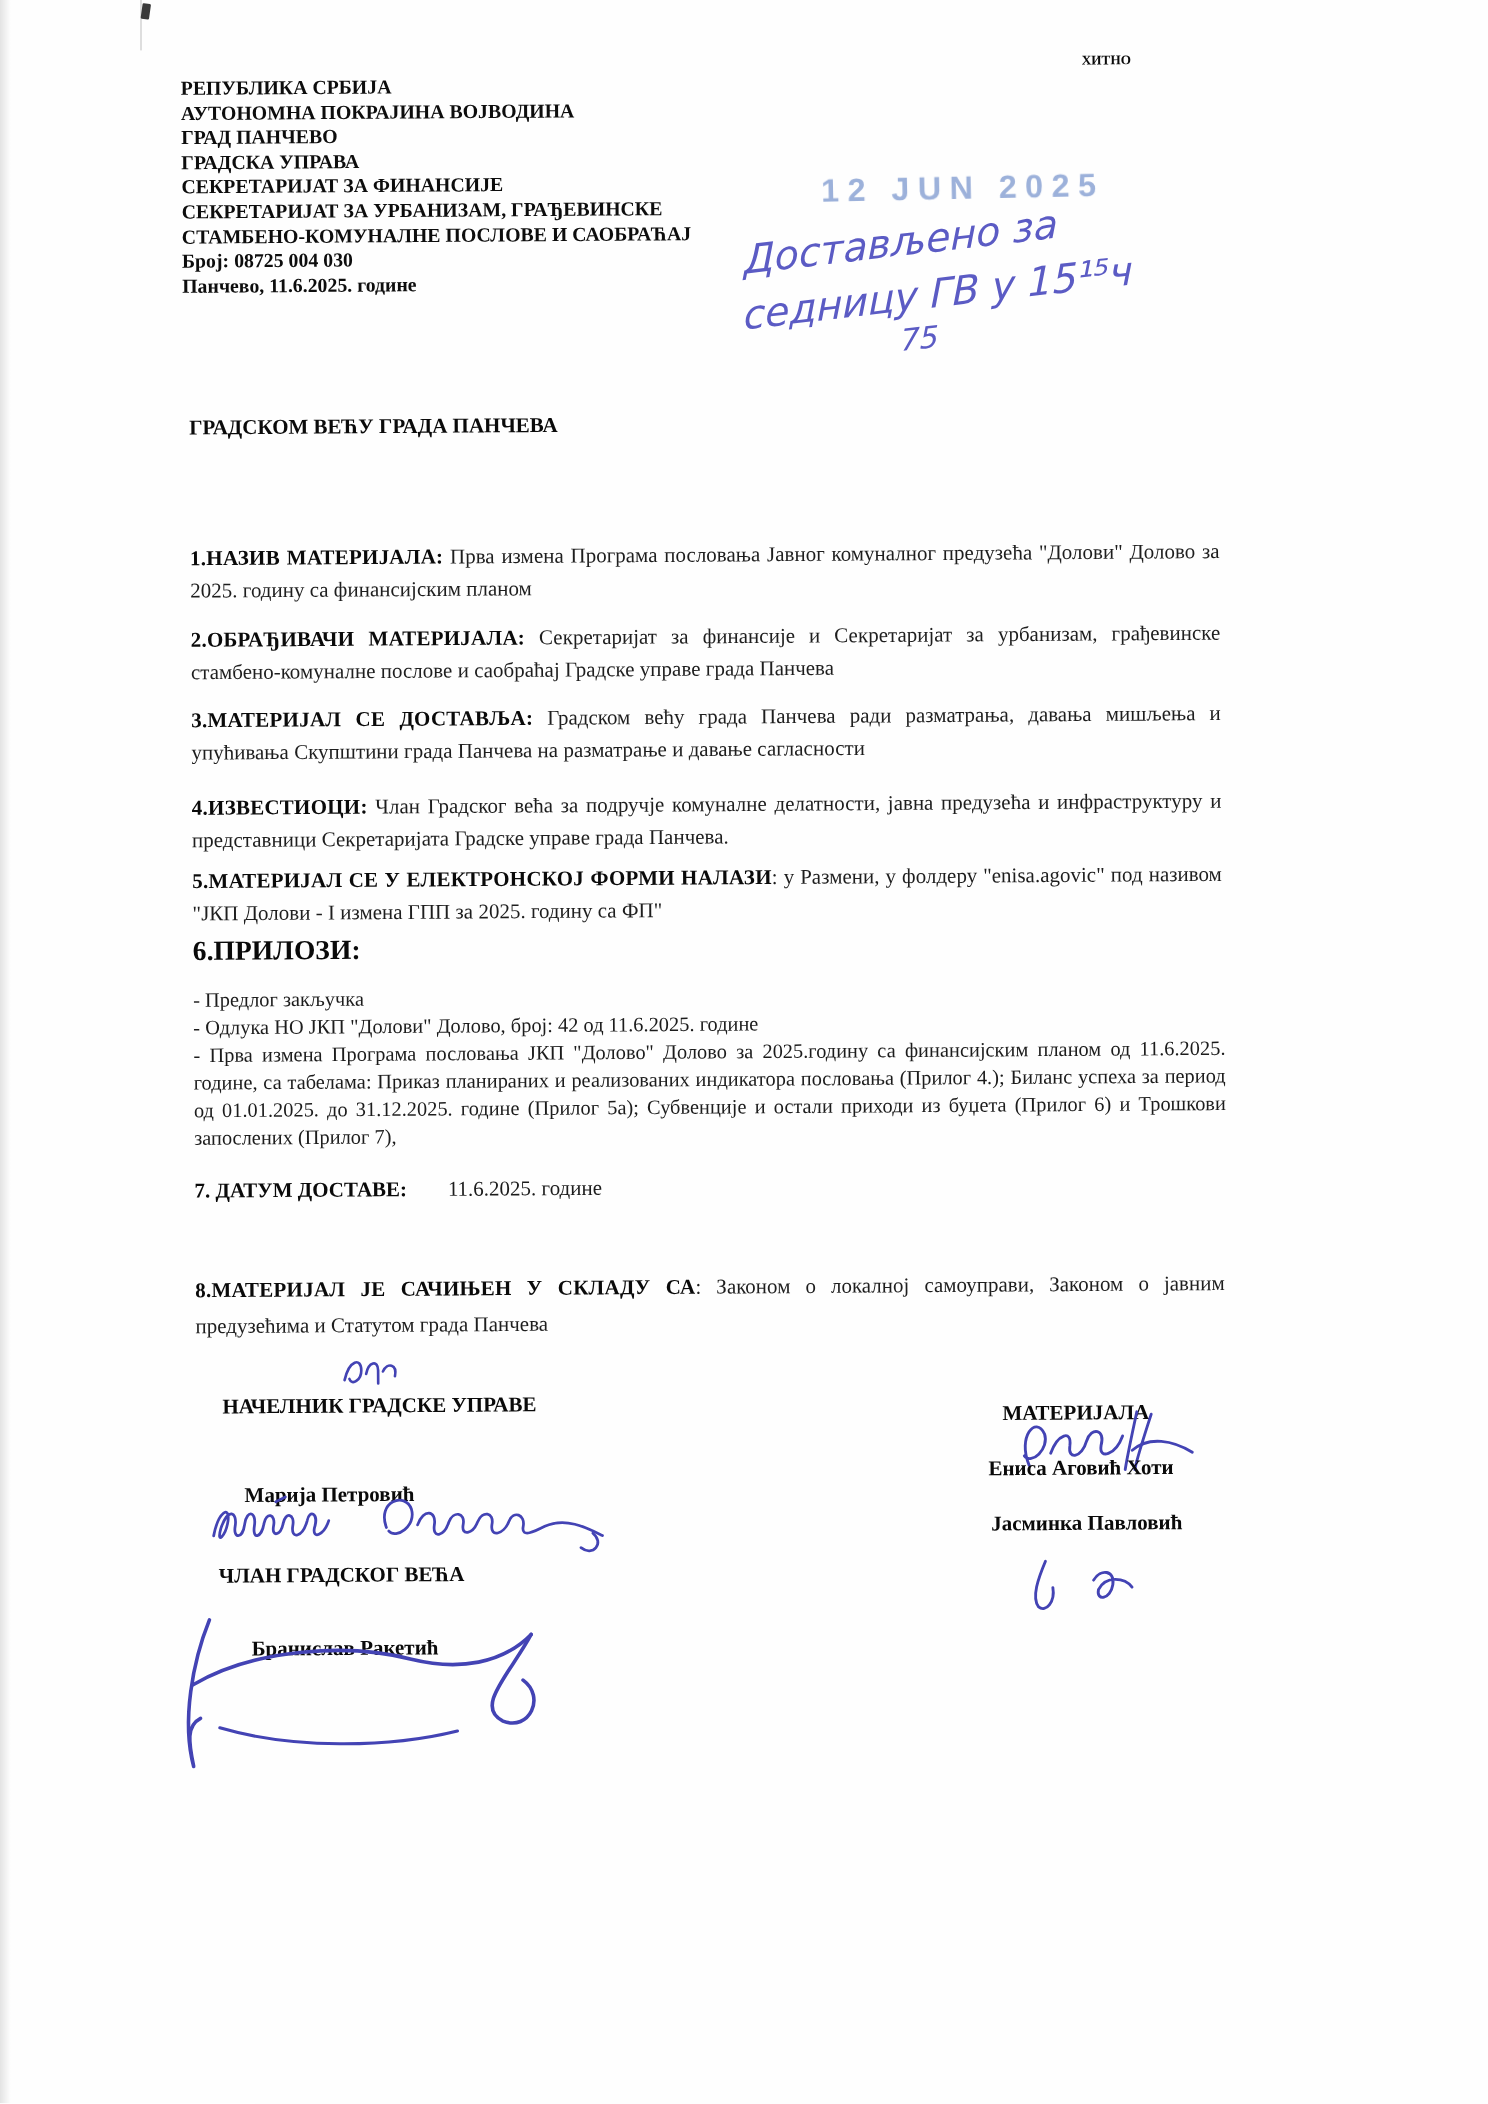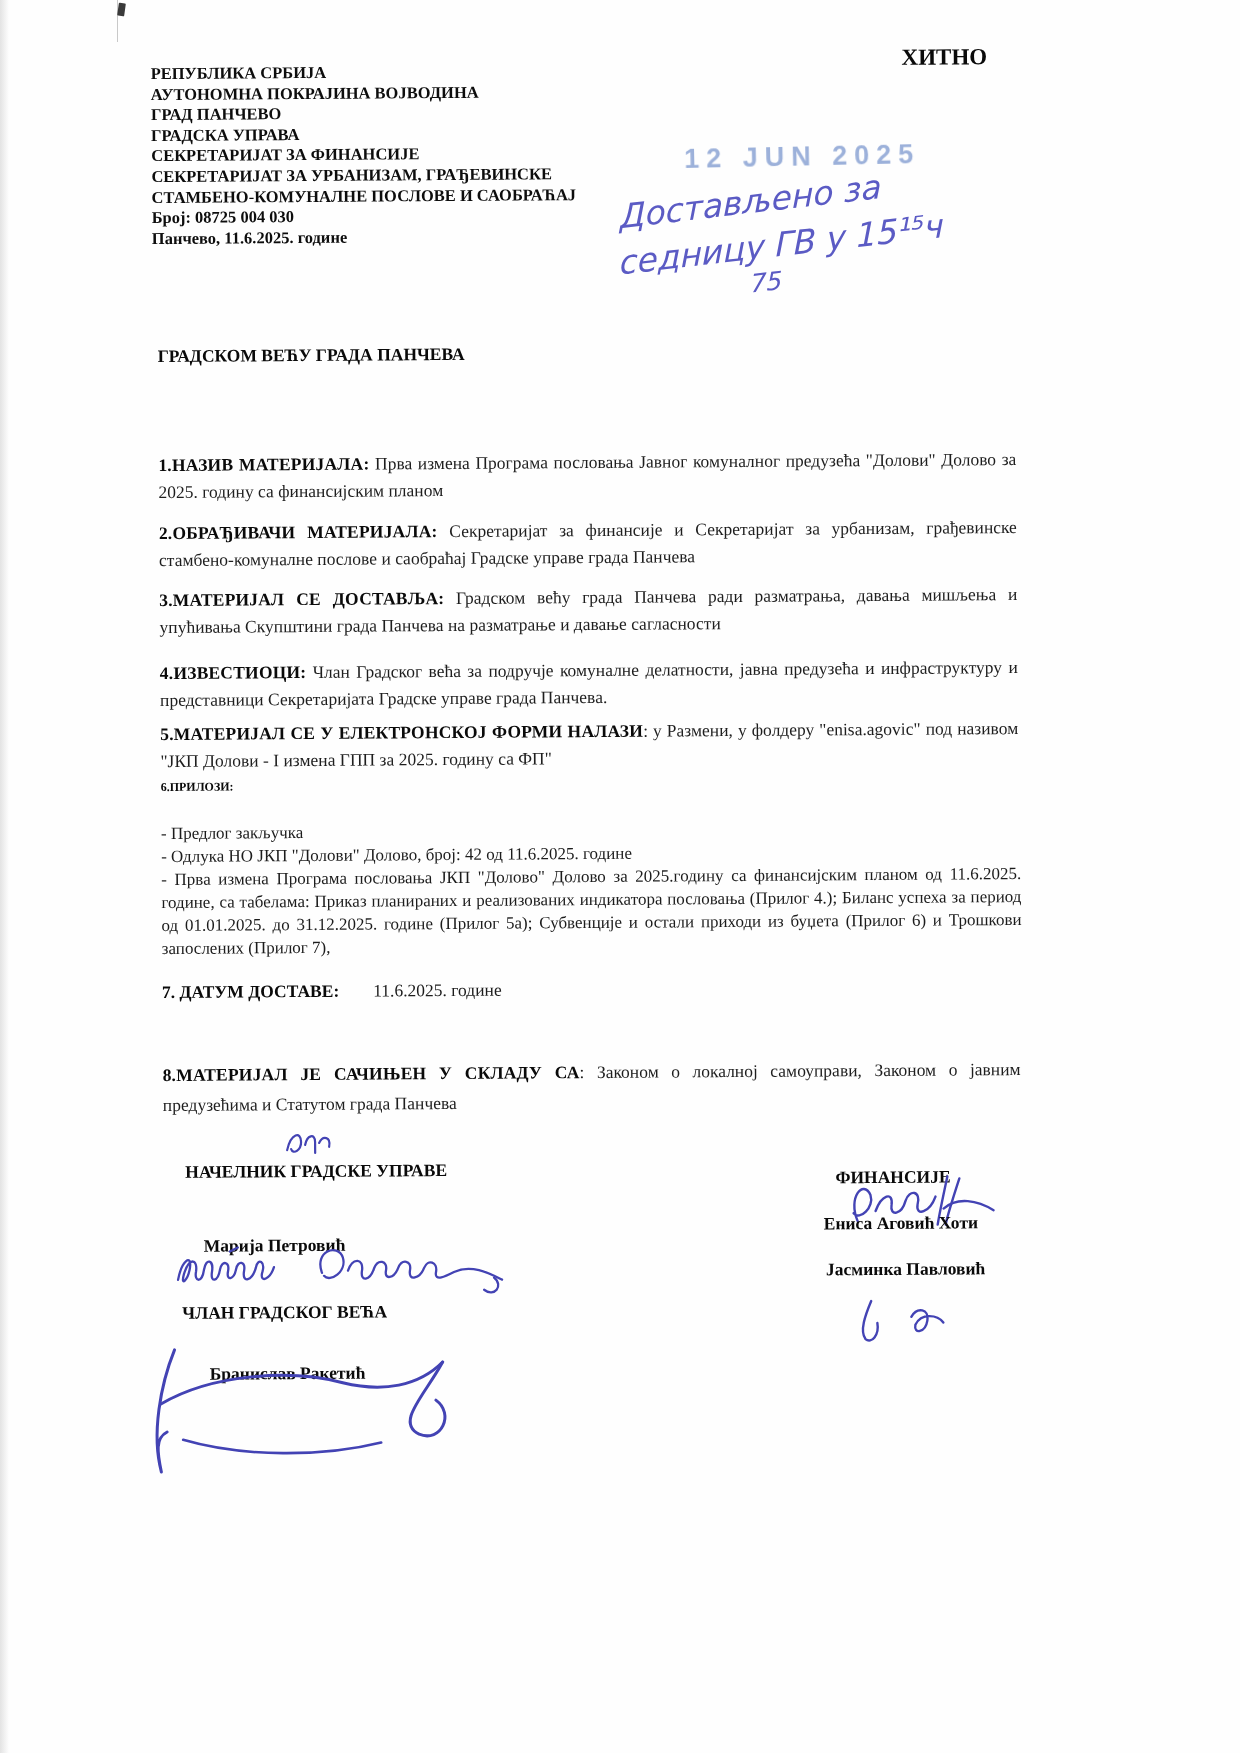--- a/index.html
+++ b/index.html
@@ -16,21 +16,21 @@
   .scan-crease {
     position:absolute; left:117px; top:0; width:1px; height:42px; background:#c9c9c9;
   }
   .scan-mark {
     position:absolute; left:118px; top:3px; width:7px; height:13px;
     background:#3a3a3a; transform:rotate(8deg); border-radius:1px;
   }
   .content { position:absolute; left:0; top:0; width:100%; height:100%;
     transform:rotate(-0.4deg); transform-origin:160px 700px; }
 
-  .urgent { position:absolute; left:906px; top:50px; font-weight:bold; font-size:23px; color:#0a0a0a; }
+  .urgent { position:absolute; left:906px; top:50px; font-weight:bold; font-size:11px; color:#0a0a0a; }
 
   .letterhead { position:absolute; left:155px; top:64px; }
   .letterhead div { font-weight:bold; font-size:16.5px; line-height:20.6px; color:#0d0d0d; white-space:nowrap; }
 
   .stamp {
     position:absolute; left:688px; top:146px;
     font-family:"Liberation Sans", sans-serif; font-weight:bold;
     font-size:27px; letter-spacing:7px; color:#8ca4d4; opacity:.85;
     transform:rotate(-0.8deg); filter:blur(.3px); white-space:nowrap;
   }
@@ -44,21 +44,21 @@
   .handwriting .hw3 { font-size:25px; margin-left:132px; margin-top:-10px; }
 
   .recipient { position:absolute; left:160px; top:346px; font-weight:bold; font-size:17.5px; color:#0a0a0a; white-space:nowrap; }
 
   .para {
     position:absolute; left:160px; width:858px;
     text-align:justify; font-size:17.5px; line-height:27px; color:#1e1e1e;
   }
   .para b { color:#0a0a0a; letter-spacing:.2px; }
 
-  .attach-heading { position:absolute; left:160px; top:780px; font-weight:bold; font-size:12px; color:#0a0a0a; }
+  .attach-heading { position:absolute; left:160px; top:780px; font-weight:bold; font-size:23px; color:#0a0a0a; }
   .attachments { position:absolute; left:160px; top:822px; width:860px; }
   .attachments div { text-align:justify; font-size:17px; line-height:23px; }
 
   .delivery { position:absolute; left:160px; top:982px; font-size:17.5px; }
   .delivery b { color:#0a0a0a; }
   .delivery .val { margin-left:34px;margin-top:13px; }
 
   .sig-text { position:absolute; font-weight:bold; font-size:17.5px; color:#0a0a0a; white-space:nowrap; }
   .ink { position:absolute; }
   .ink path { fill:none; stroke:#4343b4; stroke-linecap:round; stroke-linejoin:round; }
@@ -141,21 +141,21 @@
 
     <div class="sig-text" style="left:205px; top:1364px;">Бранислав Ракетић</div>
 
     <svg class="ink" style="left:118px; top:1342px;" width="335" height="140" viewBox="0 0 335 140">
       <path d="M52,8 C38,42 28,92 38,130 M38,130 C34,110 32,96 44,90" stroke-width="3"></path>
       <path d="M38,62 C90,32 168,28 220,42 C260,52 296,46 320,22" stroke-width="3"></path>
       <path d="M320,22 C302,55 272,82 296,94 C318,103 332,74 313,60" stroke-width="3"></path>
       <path d="M60,98 C120,116 200,116 258,102" stroke-width="2.6"></path>
     </svg>
 
-    <div class="sig-text" style="left:832px; top:1172px;">ФИНАНСИЈЕ</div>
+    <div class="sig-text" style="left:832px; top:1172px;">МАТЕРИЈАЛА</div>
 
     <svg class="ink" style="left:840px; top:1174px;" width="155" height="66" viewBox="0 0 155 66">
       <path d="M14,52 C4,28 20,10 27,26 C31,38 16,52 10,44" stroke-width="2.4"></path>
       <path d="M32,42 C38,26 50,22 48,36 C46,48 58,46 62,32 C66,20 78,22 74,36 C72,48 86,44 92,28" stroke-width="2.4"></path>
       <path d="M104,8 C100,26 96,44 94,56" stroke-width="2.4"></path>
       <path d="M116,10 C110,28 104,46 102,56" stroke-width="2.4"></path>
       <path d="M100,40 C114,28 134,32 150,42" stroke-width="2.4"></path>
     </svg>
 
     <div class="sig-text" style="left:820px; top:1218px;">Ениса Аговић Хоти</div>

